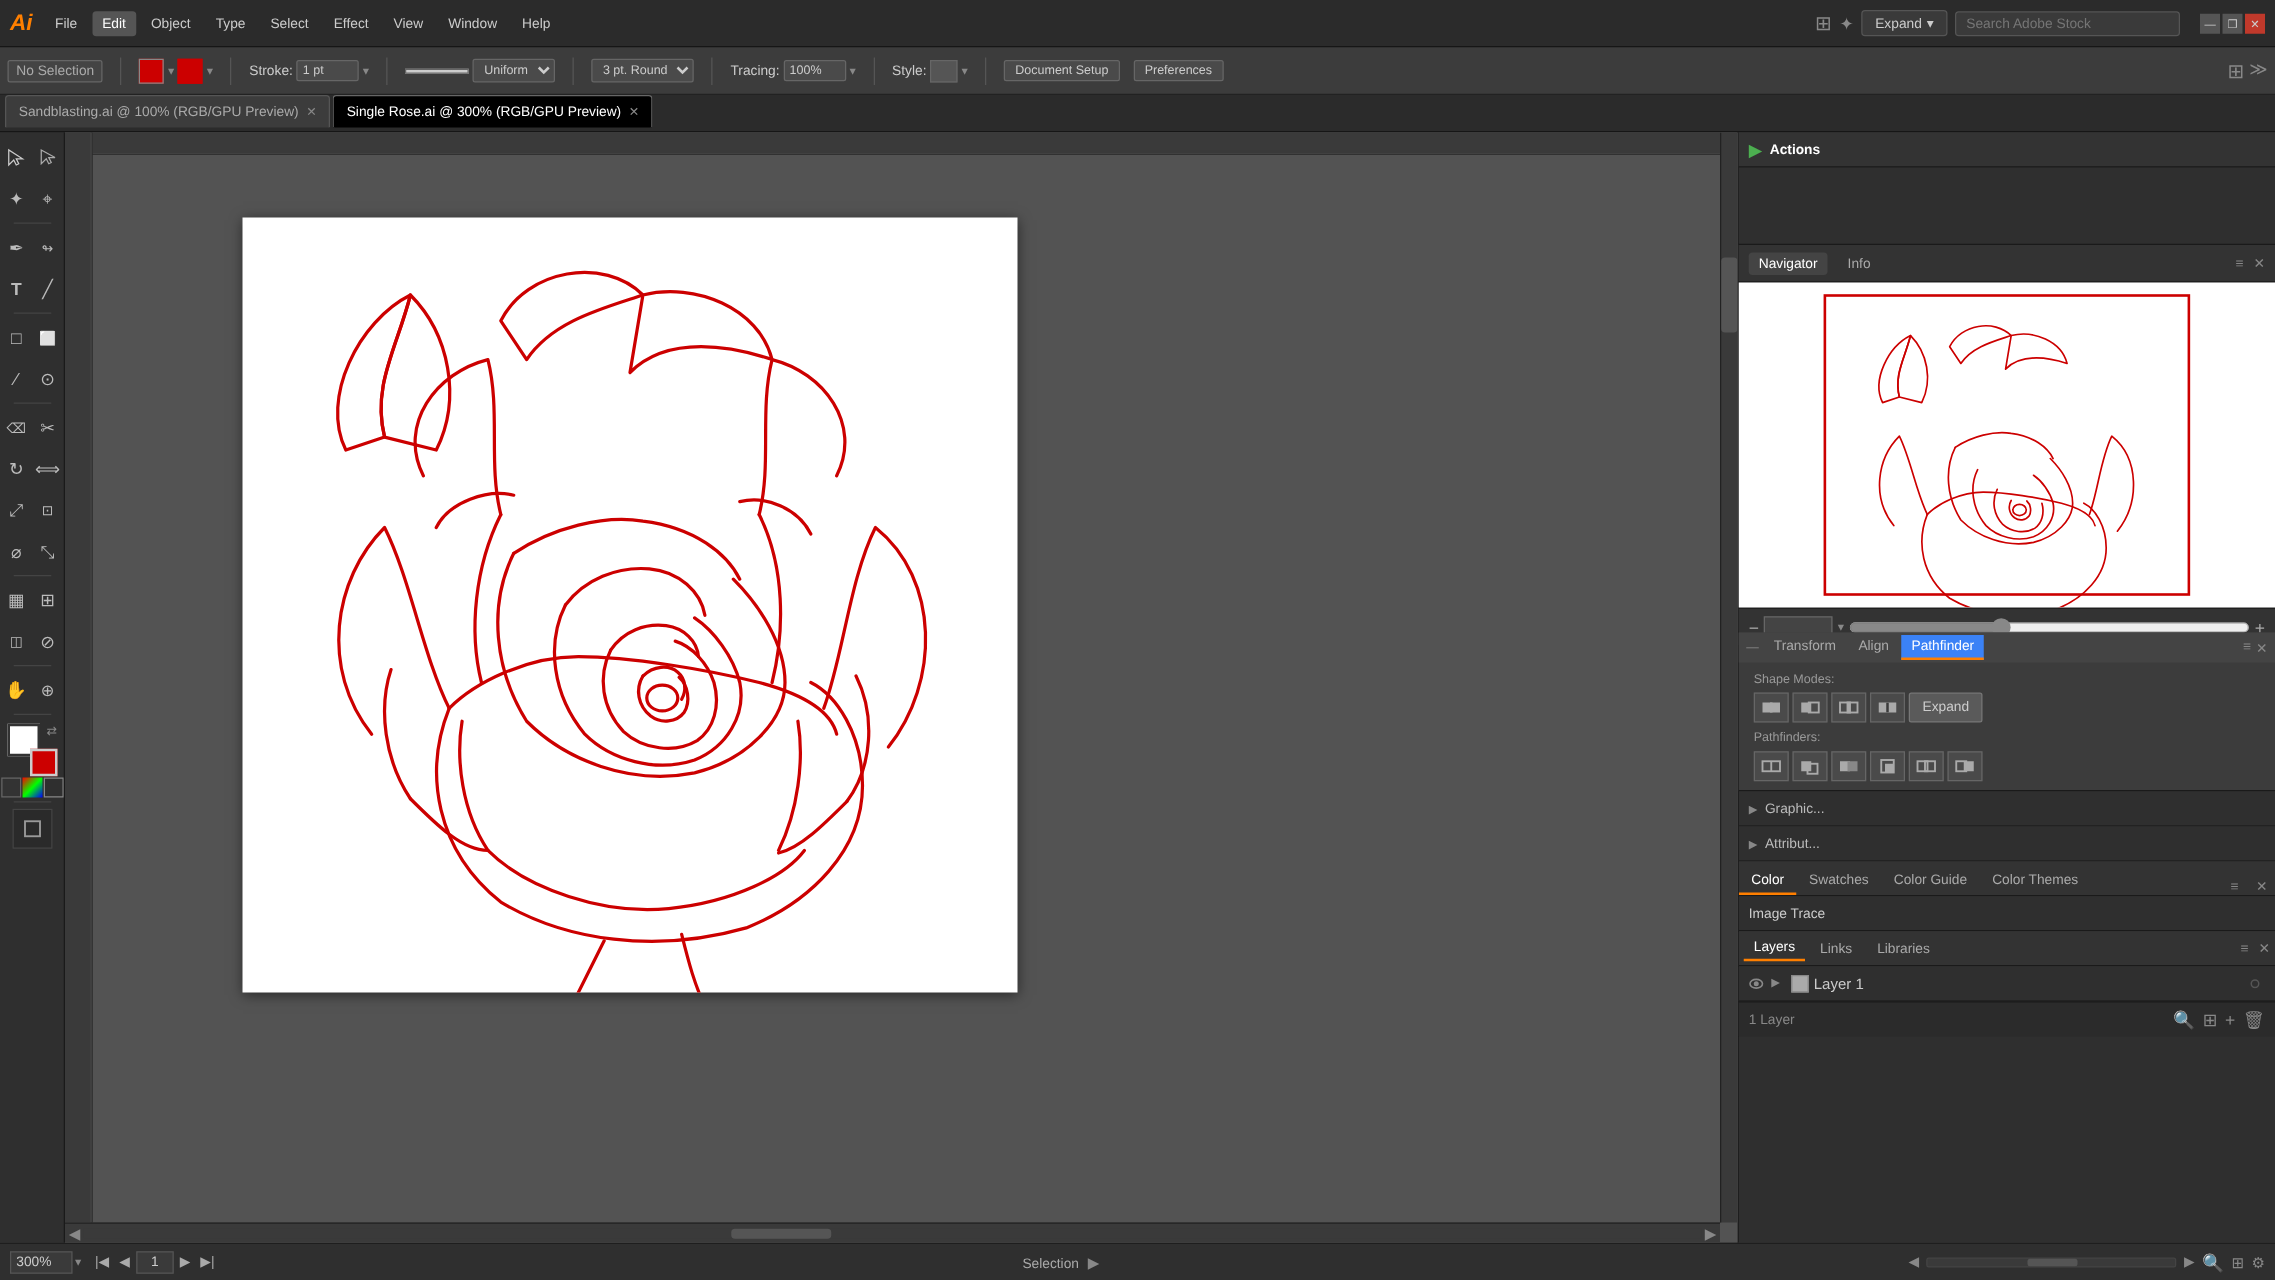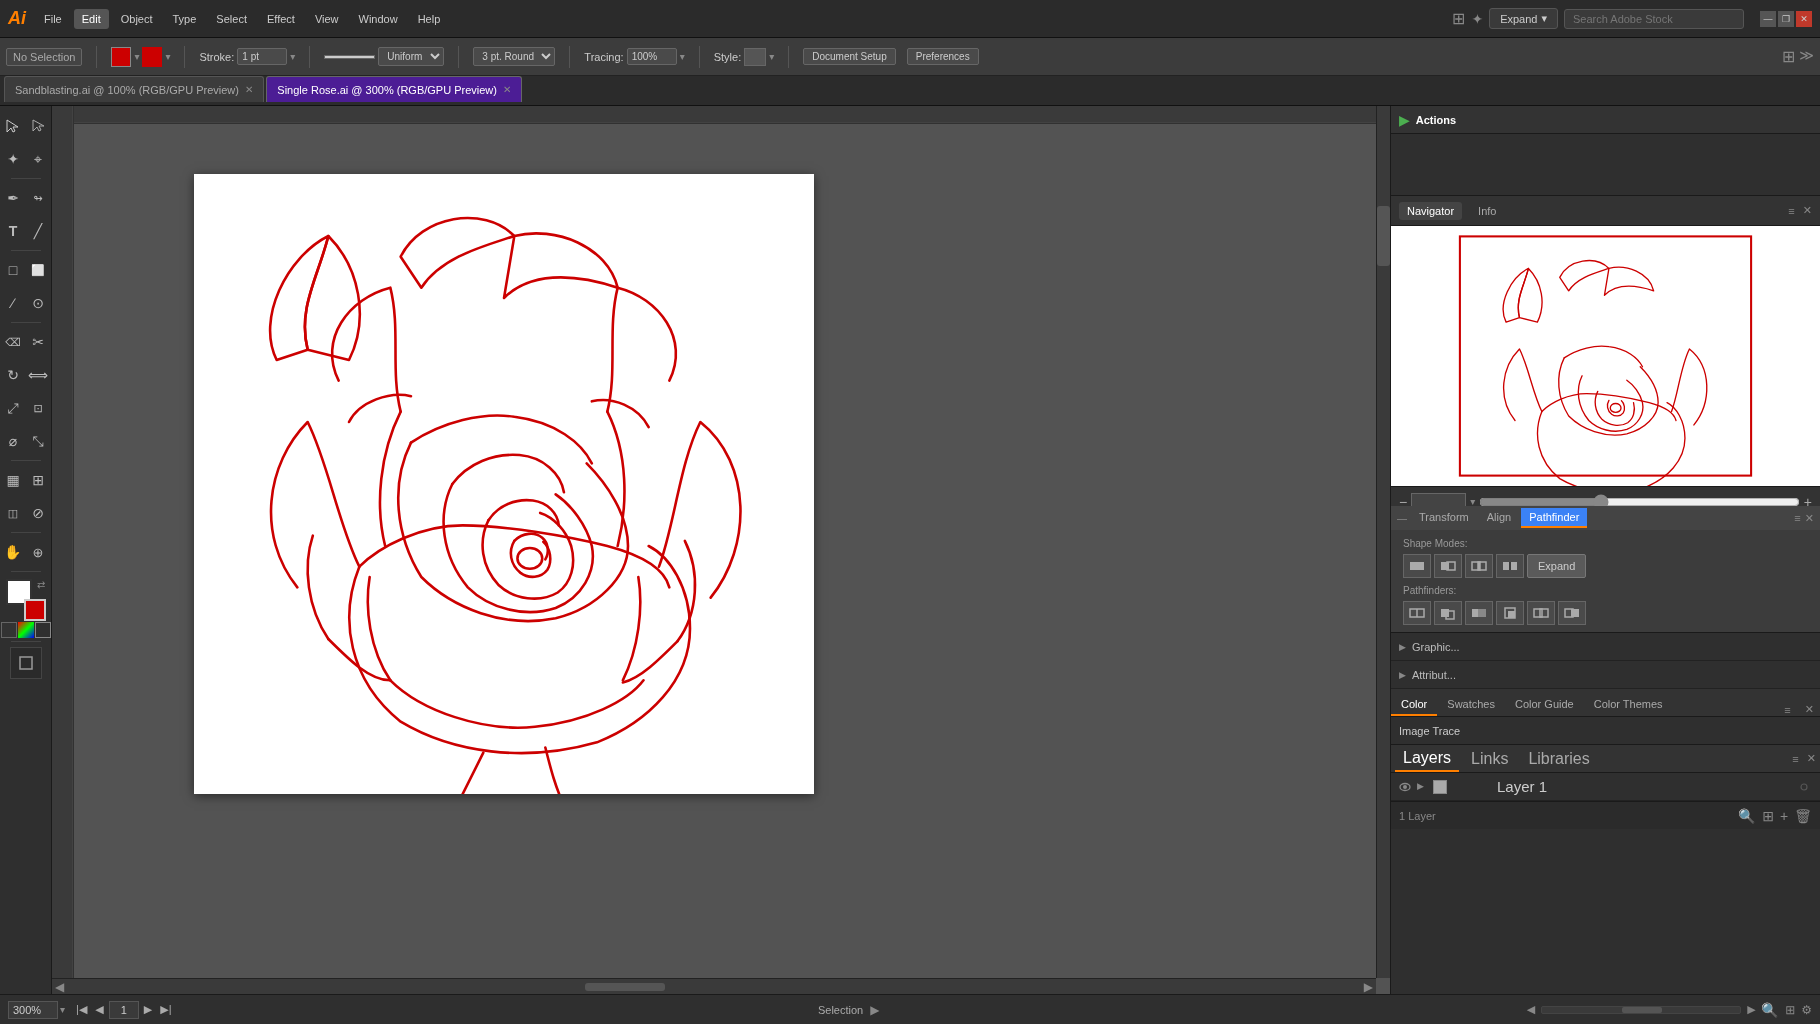--- a/index.html
+++ b/index.html
@@ -144,21 +144,21 @@
       display: flex;
       align-items: center;
       gap: 6px;
       cursor: pointer;
       font-size: 11px;
       color: #aaa;
       margin-right: 2px;
       border-radius: 3px 3px 0 0;
     }
     .tab.active {
-      background: #4c1d95;
+      background: #000000;
       color: #fff;
       border-color: #666;
     }
     .tab .close-x { font-size: 10px; color: #888; cursor: pointer; }
 
     
     #main-layout {
       display: flex;
       height: calc(1024px - 38px - 38px - 30px - 30px);
     }
@@ -427,37 +427,37 @@
       display: flex;
       background: #333;
       height: 28px;
       align-items: center;
       padding: 0 4px;
       gap: 4px;
       border-bottom: 1px solid #1a1a1a;
     }
     .lp-tab {
       padding: 3px 8px;
-      font-size: 16px;
+      font-size: 11px;
       color: #aaa;
       cursor: pointer;
     }
     .lp-tab.active { color: #fff; border-bottom: 2px solid #ff7f00; }
     .layer-row {
       height: 28px;
       display: flex;
       align-items: center;
       padding: 0 6px;
       gap: 4px;
       border-bottom: 1px solid #222;
       background: #2f2f2f;
     }
     .layer-vis { width: 16px; height: 16px; cursor: pointer; display: flex; align-items: center; justify-content: center; color: #888; }
     .layer-expand { width: 12px; height: 12px; cursor: pointer; color: #888; font-size: 9px; }
-    .layer-name { flex: 1; font-size: 15px; color: #ccc; margin-left: 46px; }
+    .layer-name { flex: 1; font-size: 12px; color: #ccc; }
     .layer-lock { width: 16px; height: 16px; color: #666; cursor: pointer; }
     .layers-footer {
       height: 28px;
       background: #2b2b2b;
       display: flex;
       align-items: center;
       padding: 0 8px;
       font-size: 11px;
       color: #888;
       border-top: 1px solid #1a1a1a;

